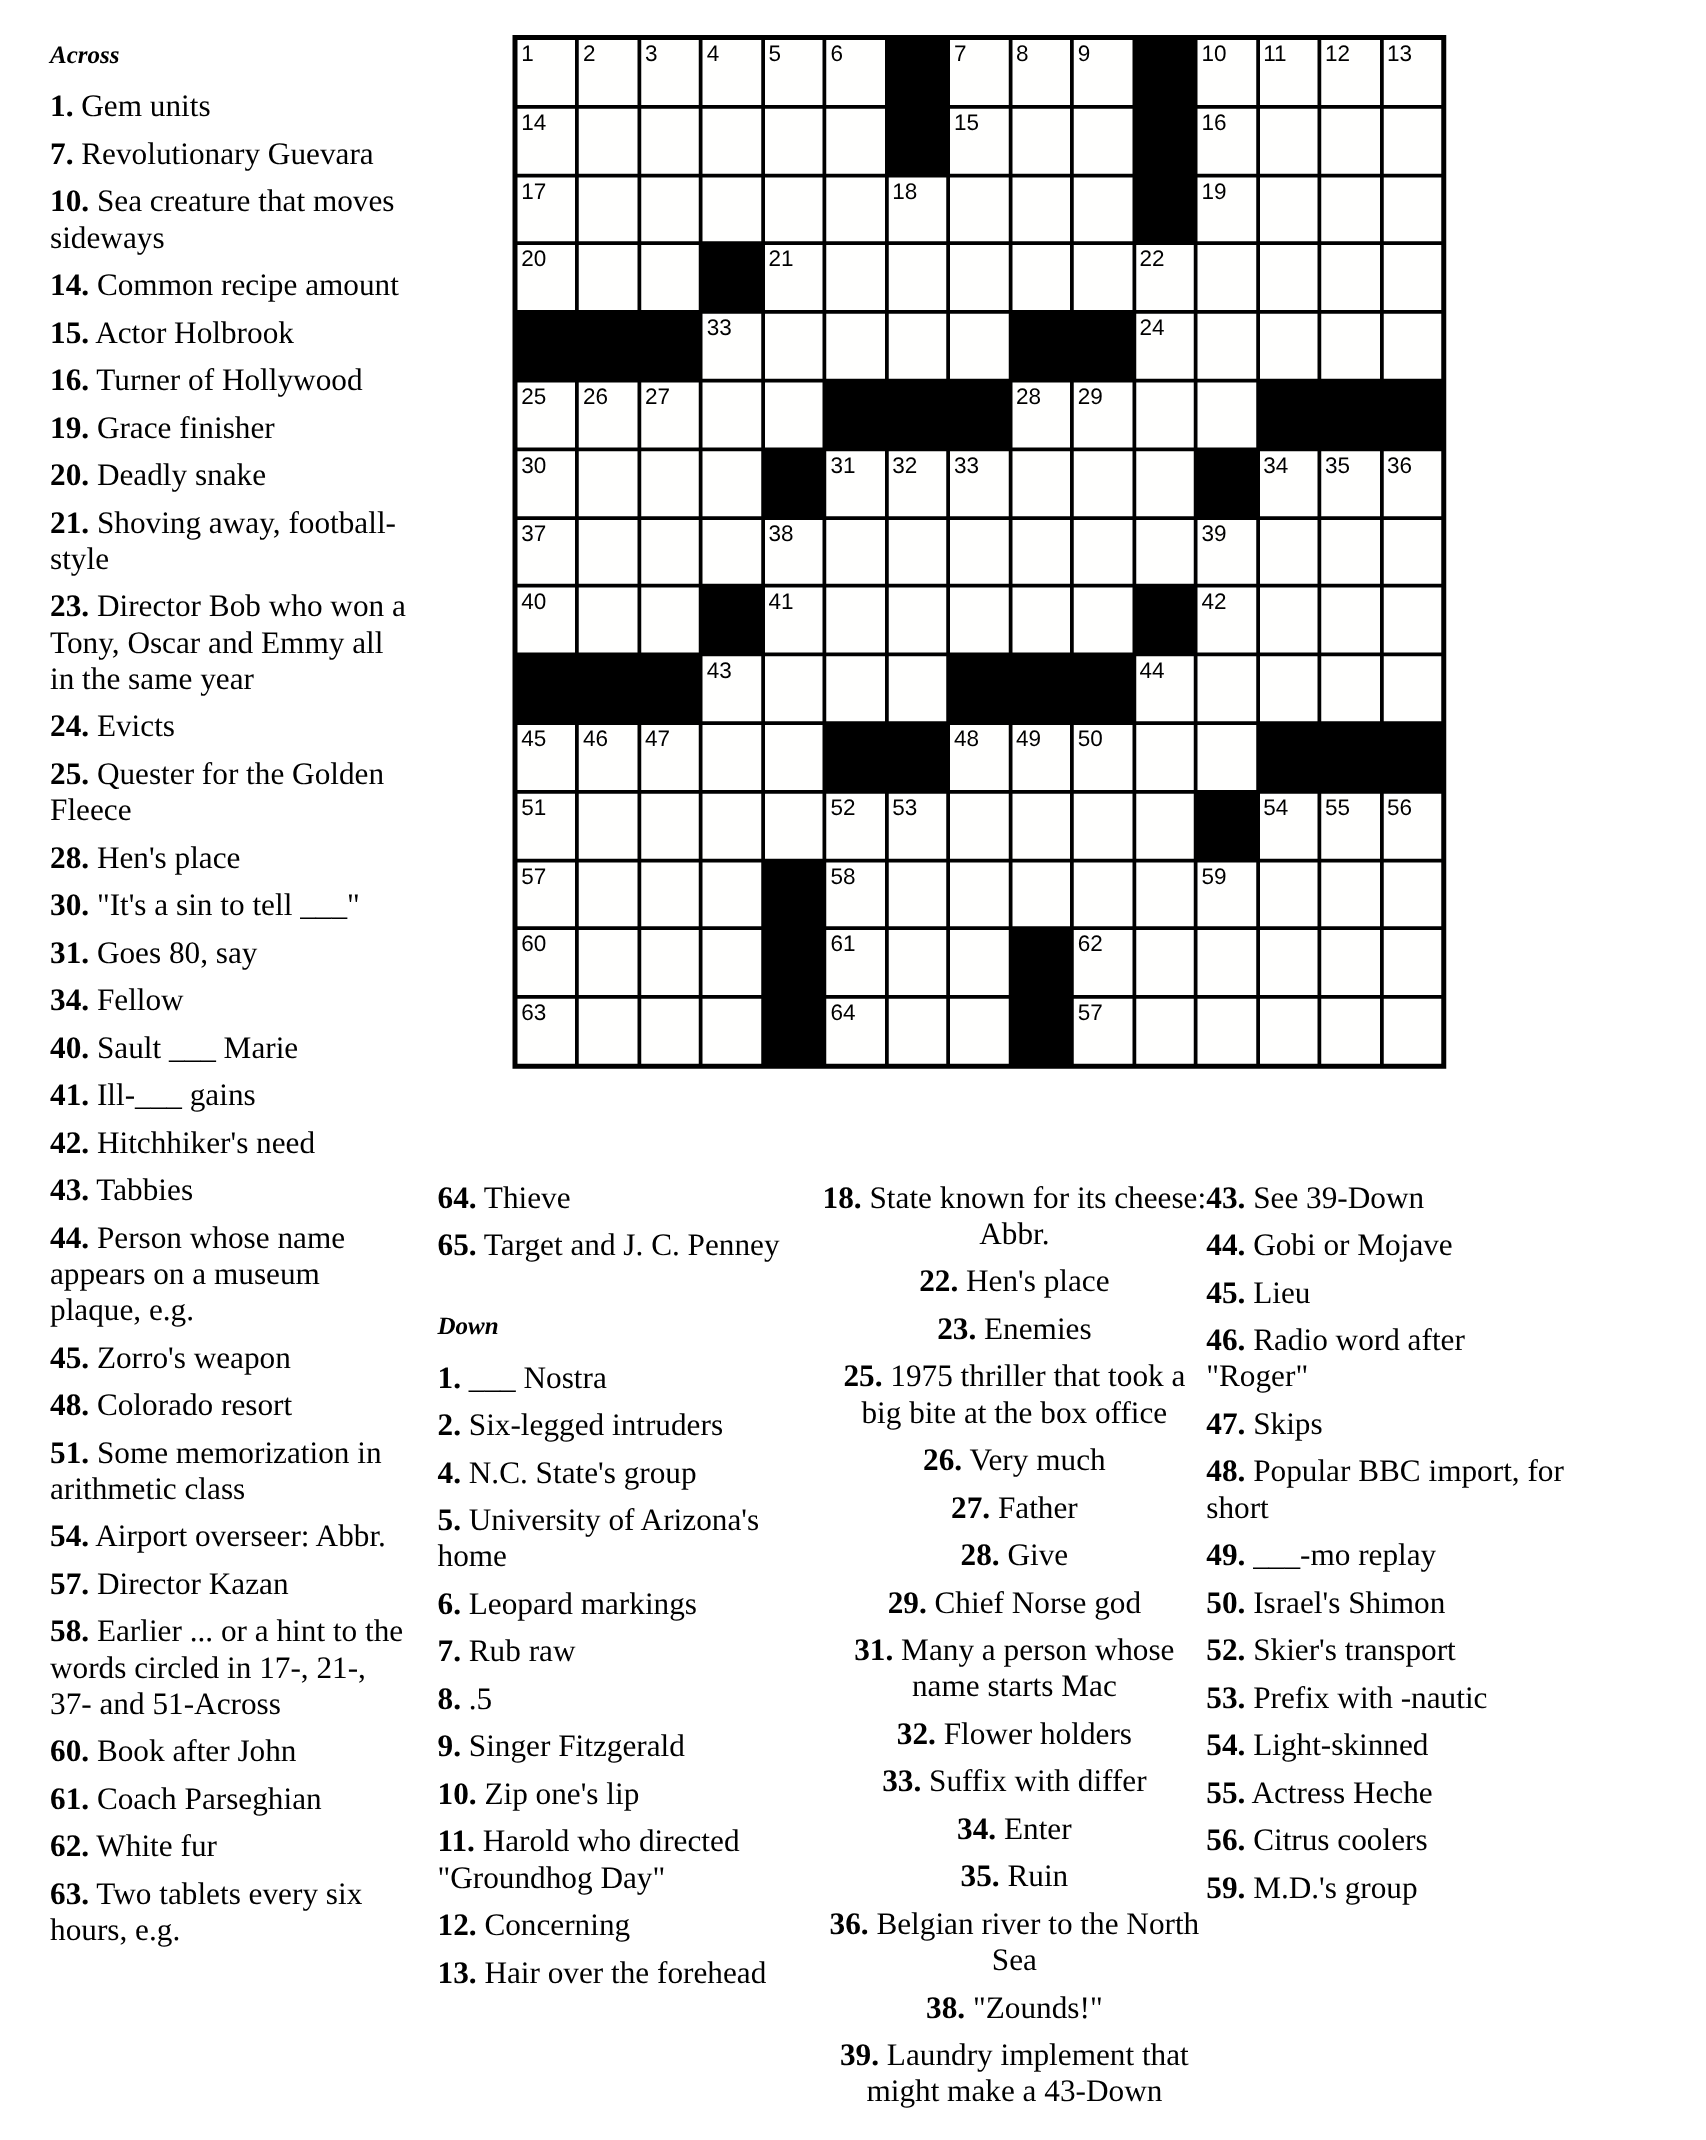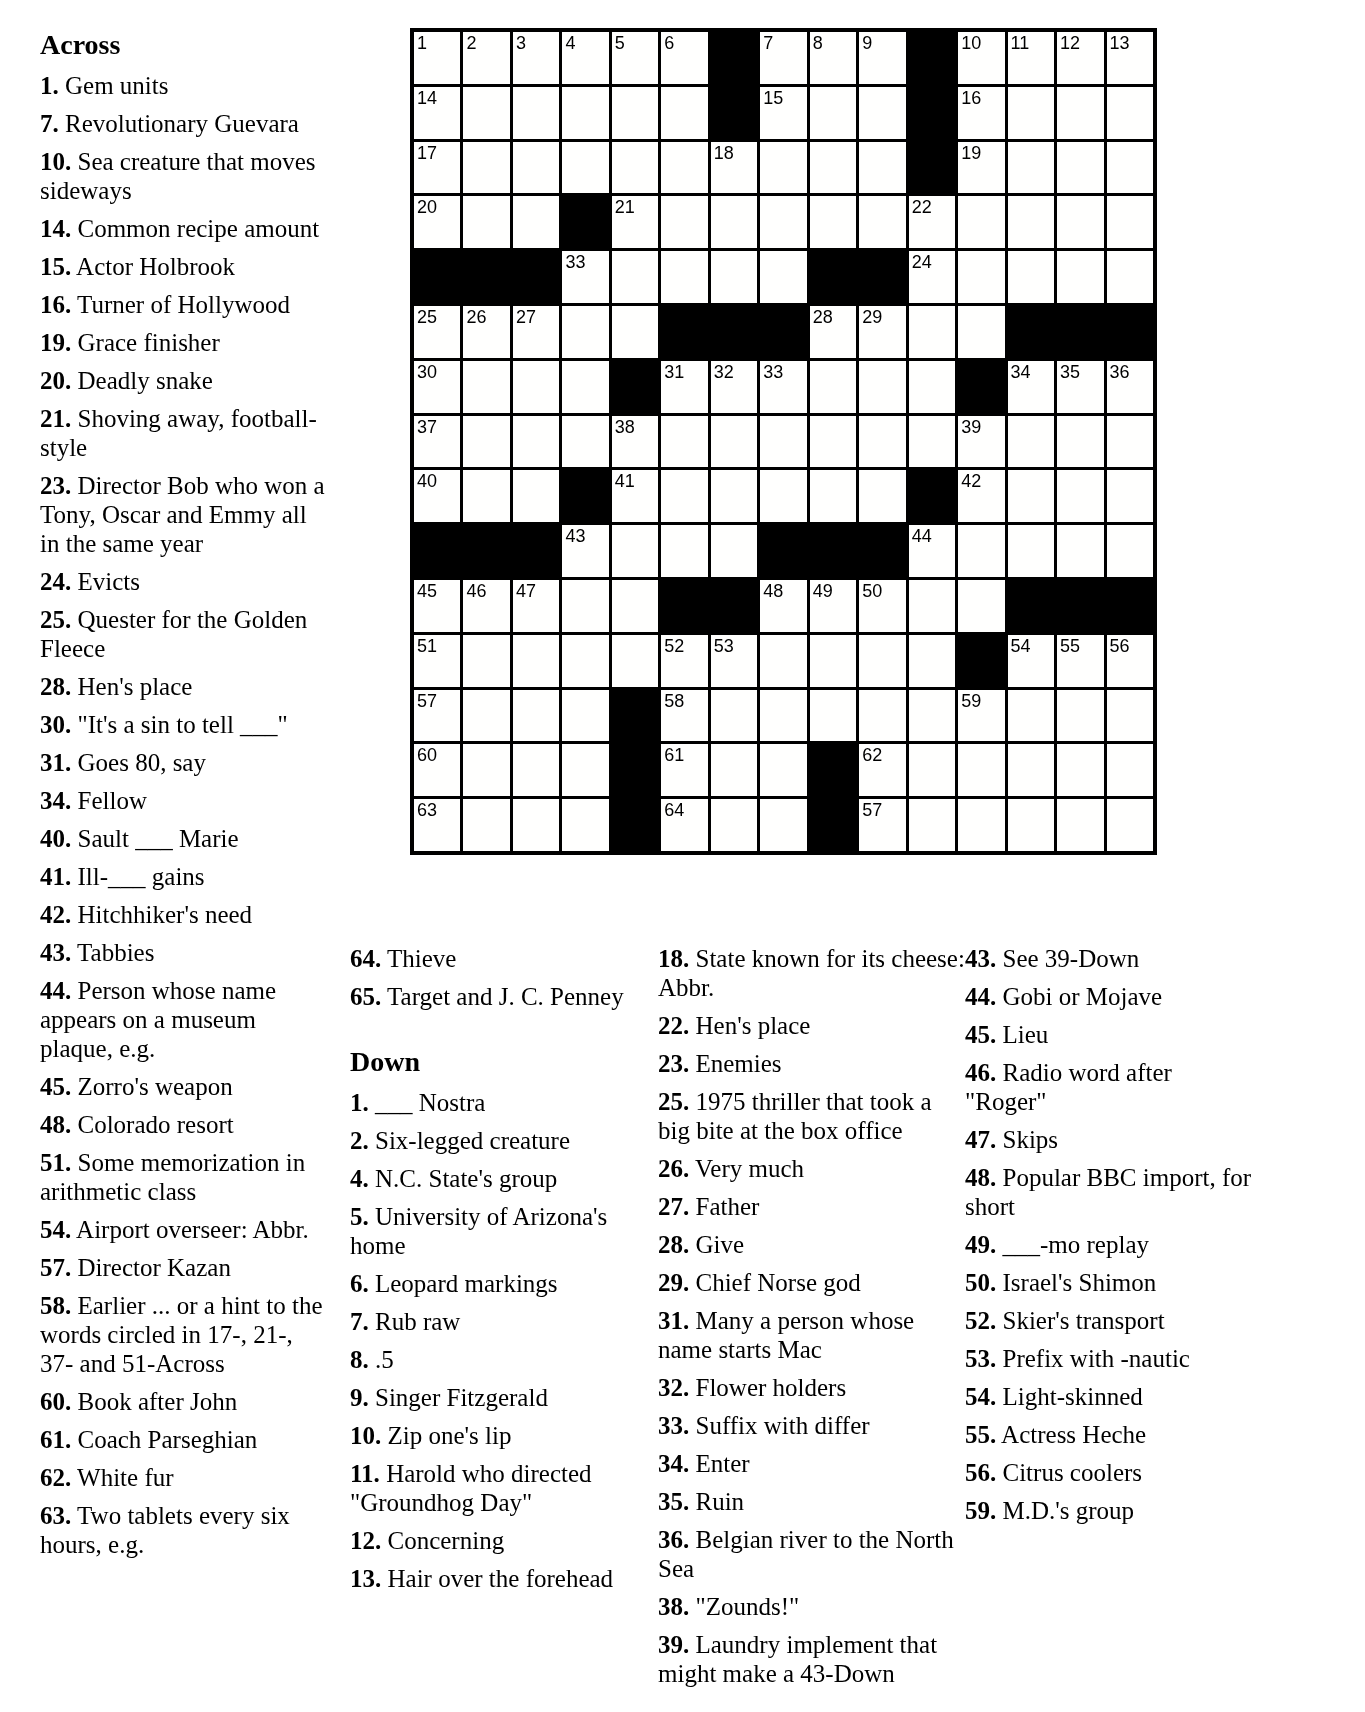--- a/index.html
+++ b/index.html
@@ -7,21 +7,21 @@
         font-family:"Liberation Serif",serif;color:#000;overflow:hidden;}
   #crossword-grid{position:absolute;display:grid;background:#000;
         box-sizing:border-box;padding:4px;gap:3px;}
   .cell{position:relative;background:#fffffe;}
   .cell.black{background:#000;}
   .cell-number{position:absolute;top:2px;left:3px;
         font-family:"Liberation Sans",sans-serif;font-size:18px;line-height:1;color:#000;}
   .clue-col{position:absolute;}
   .clue{font-size:25px;line-height:29px;margin:0 0 9px 0;}
   .clue b{font-weight:bold;}
-  .clue-header{font-size:28px;line-height:29px;font-weight:bold;margin:0 0 12px 0;}
+  .clue-header{font-size:20px;line-height:29px;font-weight:bold;margin:0 0 12px 0;font-style:italic;}
   .clue-header.mid{margin-top:36px;}
 </style>
 </head>
 <body>
 
 <div class="page">
   <div id="crossword-grid" style="left: 410px; top: 28px; width: 747px; height: 827px; grid-template-columns: repeat(15, 1fr); grid-template-rows: repeat(15, 1fr);">
       <div class="cell">
         <span class="cell-number">1</span>
       </div>
@@ -411,33 +411,33 @@
         <p class="clue"><b>60.</b><span> Book after John</span></p>
         <p class="clue"><b>61.</b><span> Coach Parseghian</span></p>
         <p class="clue"><b>62.</b><span> White fur</span></p>
         <p class="clue"><b>63.</b><span> Two tablets every six hours, e.g.</span></p>
       </div>
       <div class="clue-col" style="left: 350px; top: 944px; width: 300px;">
         <p class="clue"><b>64.</b><span> Thieve</span></p>
         <p class="clue"><b>65.</b><span> Target and J. C. Penney</span></p>
         <p class="clue-header mid">Down</p>
         <p class="clue"><b>1.</b><span> ___ Nostra</span></p>
-        <p class="clue"><b>2.</b><span> Six-legged creature</span></p>
+        <p class="clue"><b>2.</b><span> Six-legged intruders</span></p>
         <p class="clue"><b>4.</b><span> N.C. State's group</span></p>
         <p class="clue"><b>5.</b><span> University of Arizona's home</span></p>
         <p class="clue"><b>6.</b><span> Leopard markings</span></p>
         <p class="clue"><b>7.</b><span> Rub raw</span></p>
         <p class="clue"><b>8.</b><span> .5</span></p>
         <p class="clue"><b>9.</b><span> Singer Fitzgerald</span></p>
         <p class="clue"><b>10.</b><span> Zip one's lip</span></p>
         <p class="clue"><b>11.</b><span> Harold who directed "Groundhog Day"</span></p>
         <p class="clue"><b>12.</b><span> Concerning</span></p>
         <p class="clue"><b>13.</b><span> Hair over the forehead</span></p>
       </div>
-      <div class="clue-col" style="left: 658px; top: 944px; width: 307px;">
+      <div class="clue-col" style="left: 658px; top: 944px; width: 307px; text-align: center;">
         <p class="clue"><b>18.</b><span> State known for its cheese: Abbr.</span></p>
         <p class="clue"><b>22.</b><span> Hen's place</span></p>
         <p class="clue"><b>23.</b><span> Enemies</span></p>
         <p class="clue"><b>25.</b><span> 1975 thriller that took a big bite at the box office</span></p>
         <p class="clue"><b>26.</b><span> Very much</span></p>
         <p class="clue"><b>27.</b><span> Father</span></p>
         <p class="clue"><b>28.</b><span> Give</span></p>
         <p class="clue"><b>29.</b><span> Chief Norse god</span></p>
         <p class="clue"><b>31.</b><span> Many a person whose name starts Mac</span></p>
         <p class="clue"><b>32.</b><span> Flower holders</span></p>

